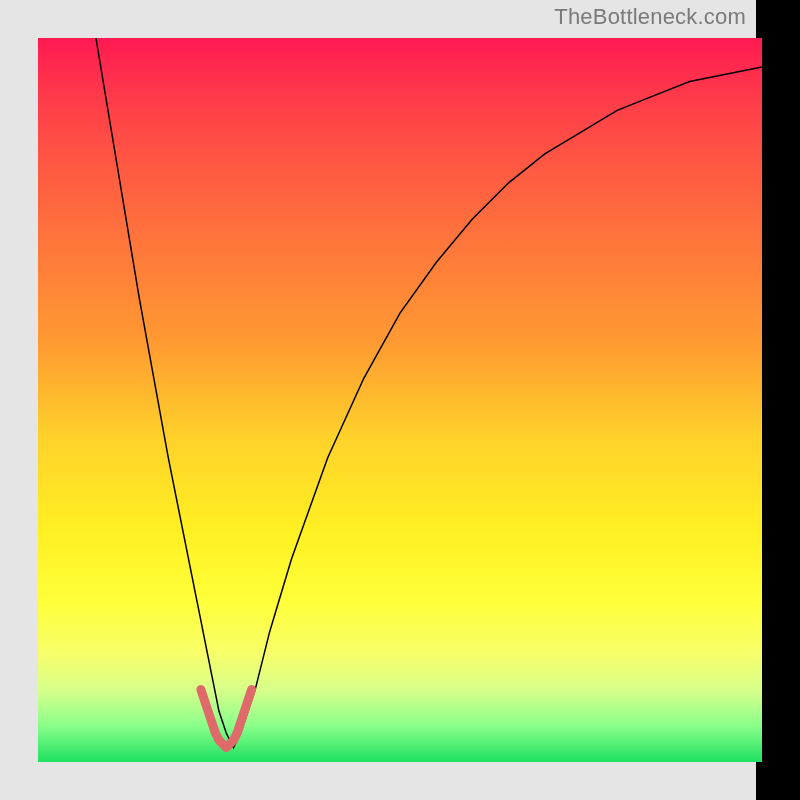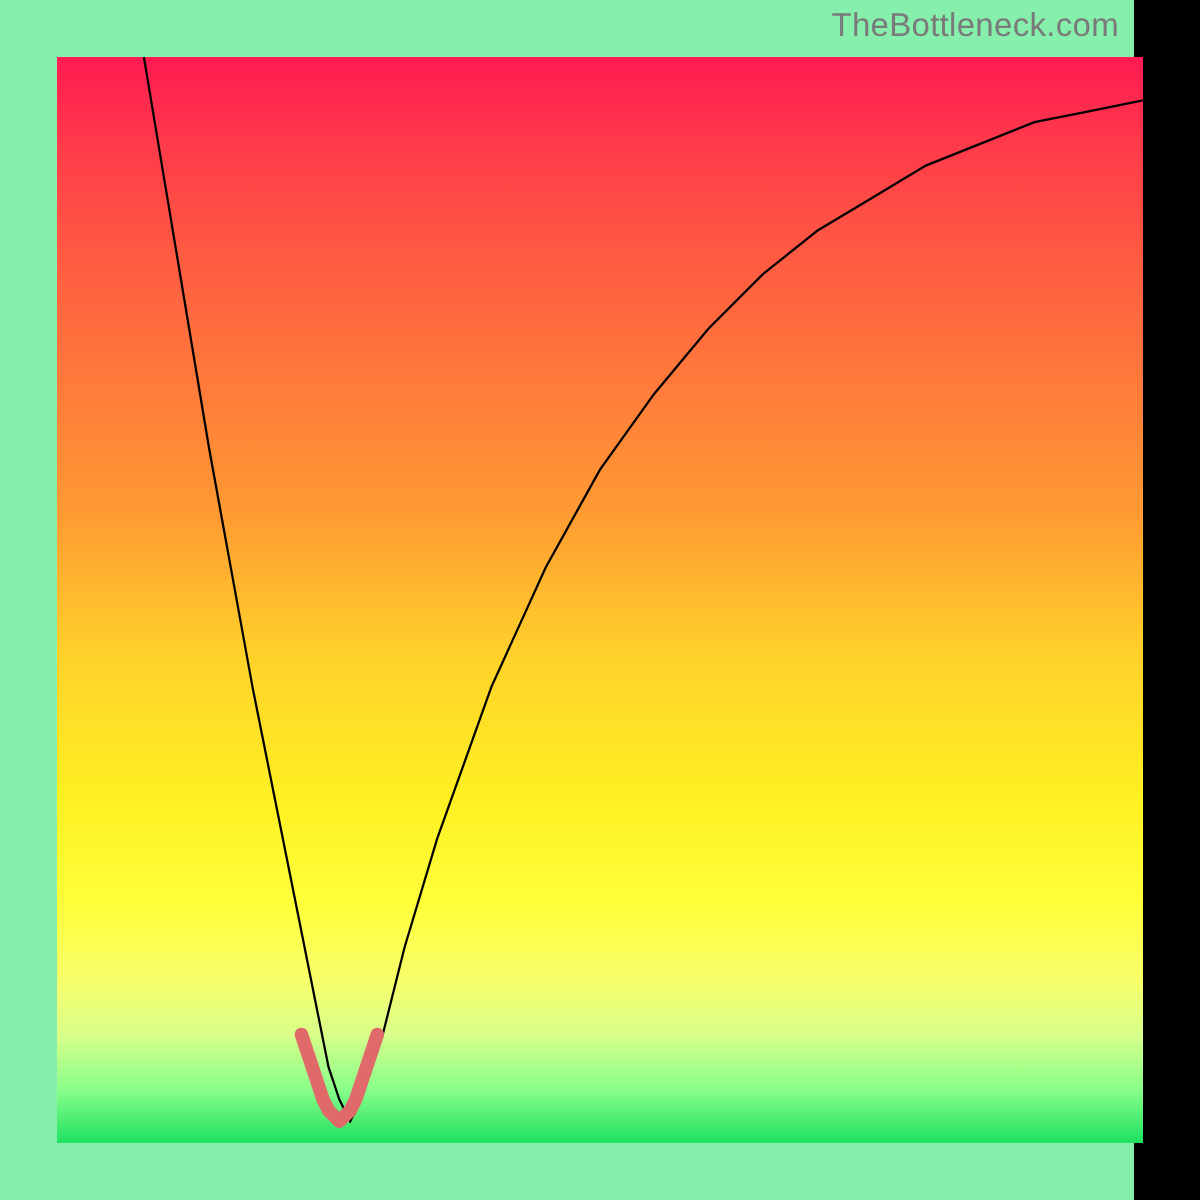--- a/index.html
+++ b/index.html
@@ -10,21 +10,21 @@
     background: #000;
     overflow: hidden;
     font-family: Arial, Helvetica, sans-serif;
   }
   .frame {
     position: absolute;
     left: 0;
     top: 0;
     width: 756px;
     height: 800px;
-    background: #86efac;
+    background: #e5e5e5;
   }
   .plot {
     position: absolute;
     left: 38px;
     top: 38px;
     width: 724px;
     height: 724px;
     background: linear-gradient(to bottom,
       #ff1a52 0%,
       #ff3a4a 8%,

